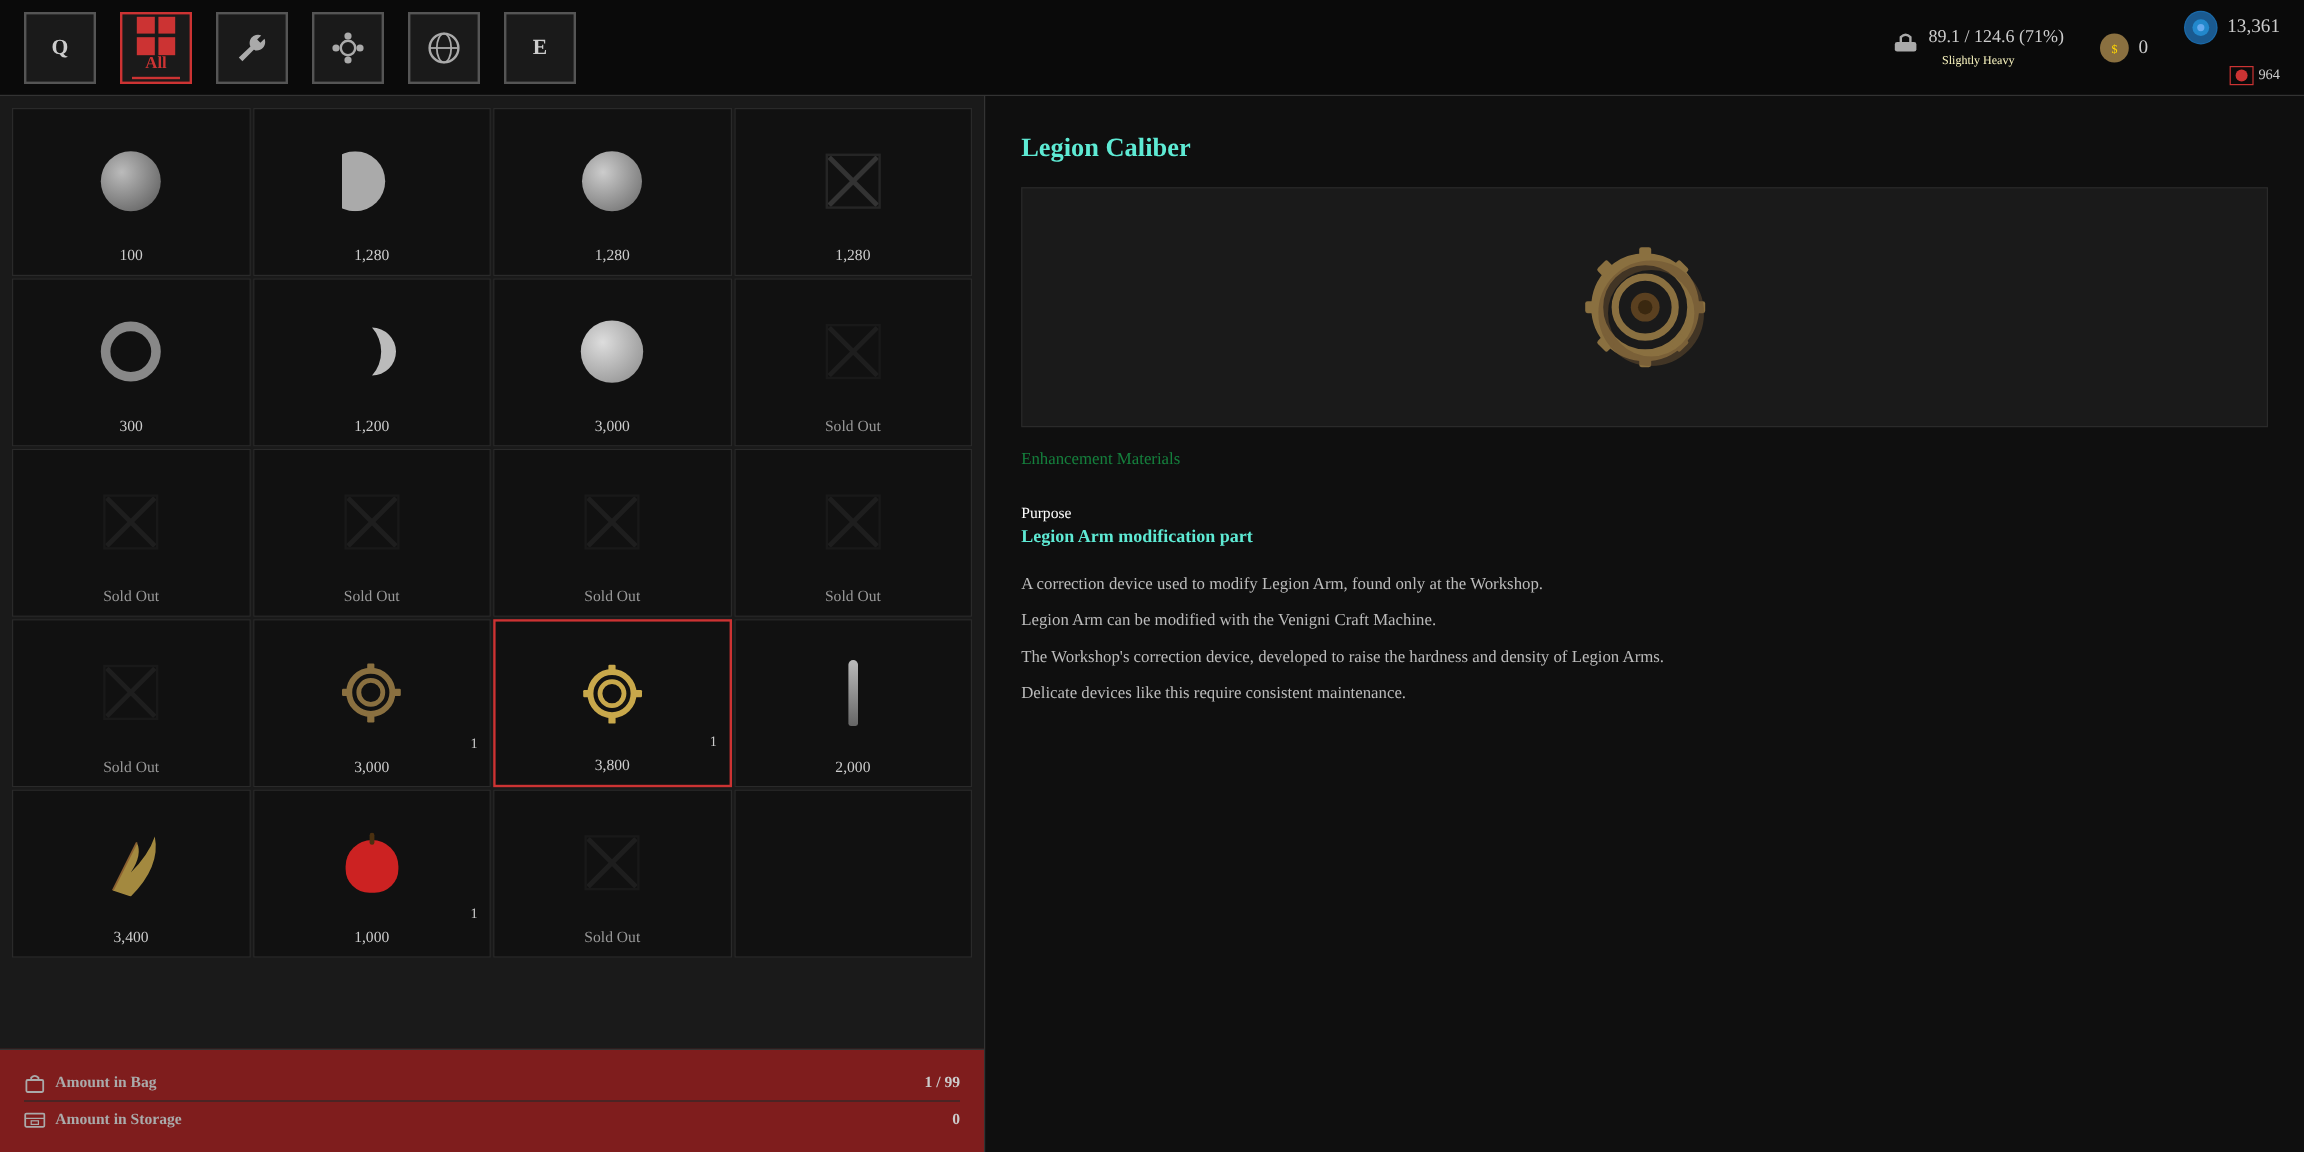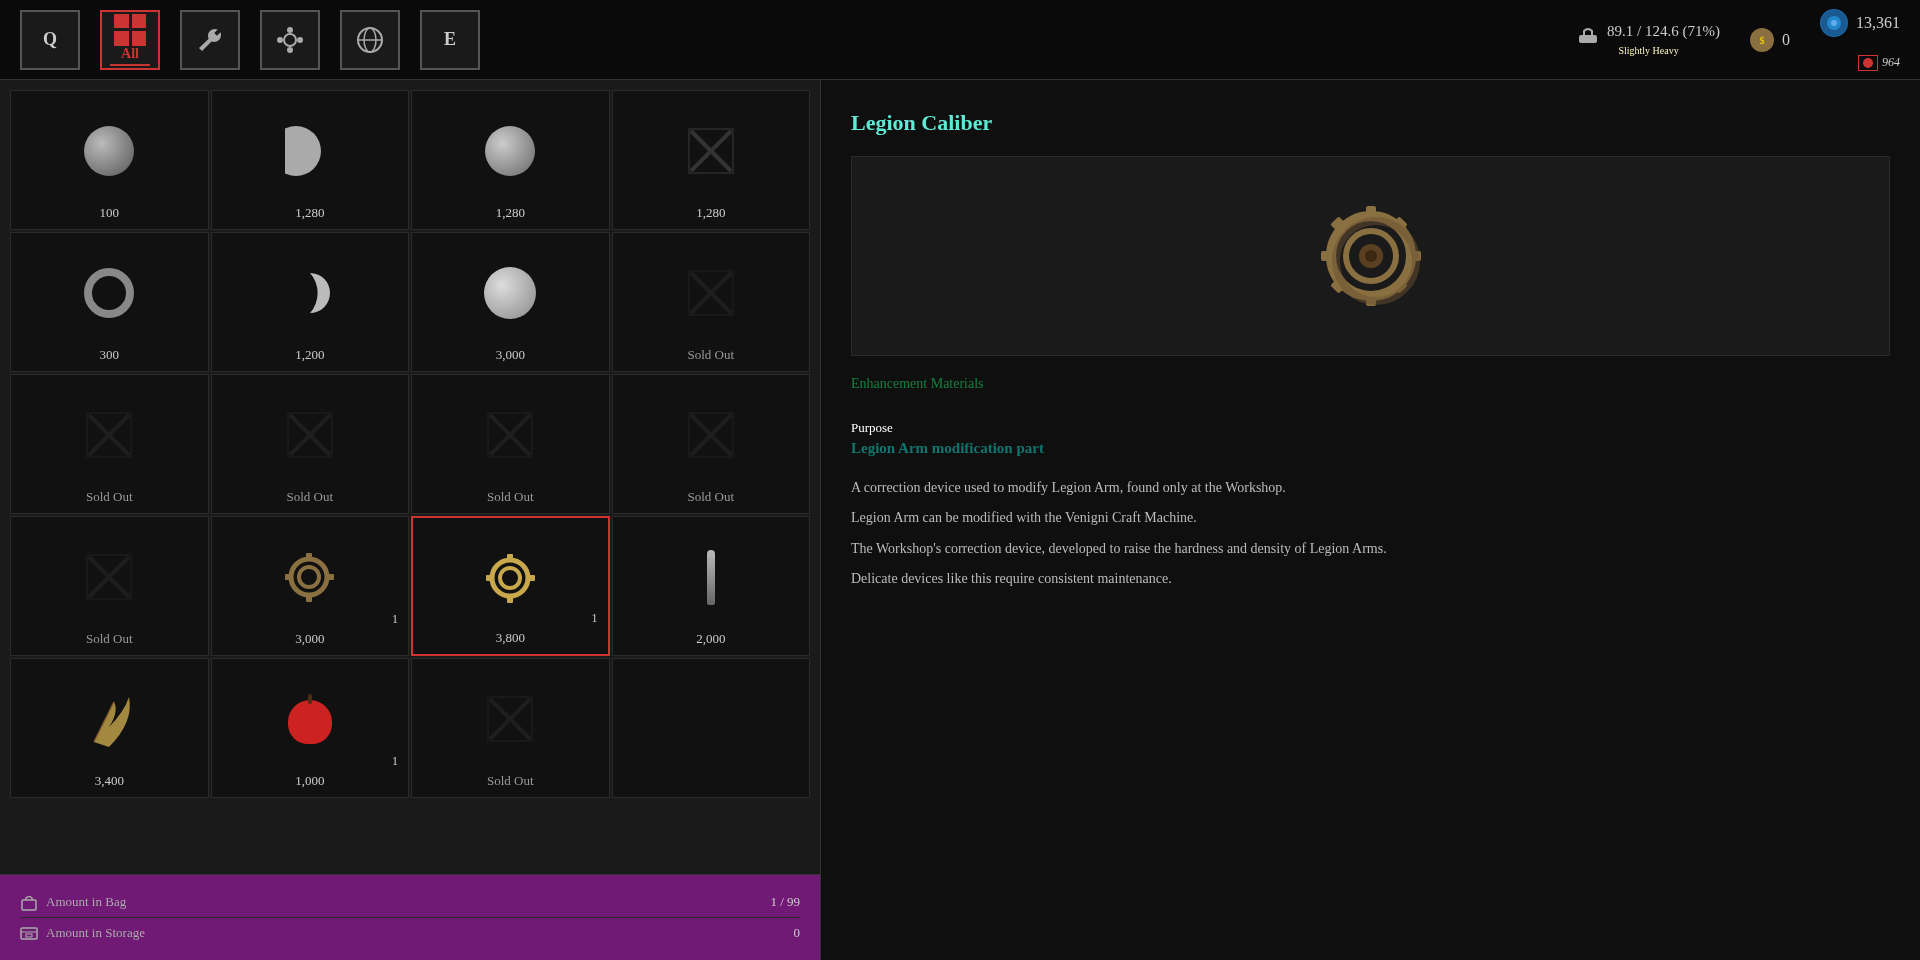--- a/index.html
+++ b/index.html
@@ -236,23 +236,24 @@
       background: #555;
       border-radius: 2px;
     }
 
     
     .bottom-bar {
       position: absolute;
       bottom: 0;
       left: 0;
       width: 820px;
-      background: #701a75;
+      background: #7f1d1d;
       border-top: 1px solid #333;
       padding: 12px 20px;
+      font-weight: bold;
     }
 
     .bottom-row {
       display: flex;
       justify-content: space-between;
       align-items: center;
       padding: 6px 0;
       border-bottom: 1px solid #2a2a2a;
     }
 
@@ -310,21 +311,21 @@
       margin-bottom: 28px;
     }
 
     .item-purpose-label {
       color: #ffffff;
       font-size: 13px;
       margin-bottom: 4px;
     }
 
     .item-purpose-value {
-      color: #0f766e;
+      color: #5eead4;
       font-size: 15px;
       font-weight: bold;
       margin-bottom: 20px;
     }
 
     .item-description {
       color: #bbb;
       font-size: 14px;
       line-height: 1.6;
     }
@@ -419,21 +420,21 @@
         <div style="display:flex;align-items:center;gap:8px;">
           <div class="ergo-icon">
             <svg width="28" height="28" viewBox="0 0 28 28">
                 <circle cx="14" cy="14" r="13" fill="#1a5a90"></circle>
                 <circle cx="14" cy="14" r="7" fill="#2288cc"></circle>
                 <circle cx="14" cy="14" r="3" fill="#66aaee"></circle>
               </svg>
           </div>
           <span class="ergo-value">13,361</span>
         </div>
-        <div class="ergo-sub" style="margin-top:18px;font-style:italic;">
+        <div class="ergo-sub" style="margin-top:18px;">
           <div style="width:20px;height:16px;border:1px solid #cc3333;display:flex;align-items:center;justify-content:center;">
             <div style="width:10px;height:10px;border-radius:50%;background:#cc3333;"></div>
           </div>
           <span class="ergo-sub-val">964</span>
         </div>
       </div>
     </div>
   </div>
 </div>
 

